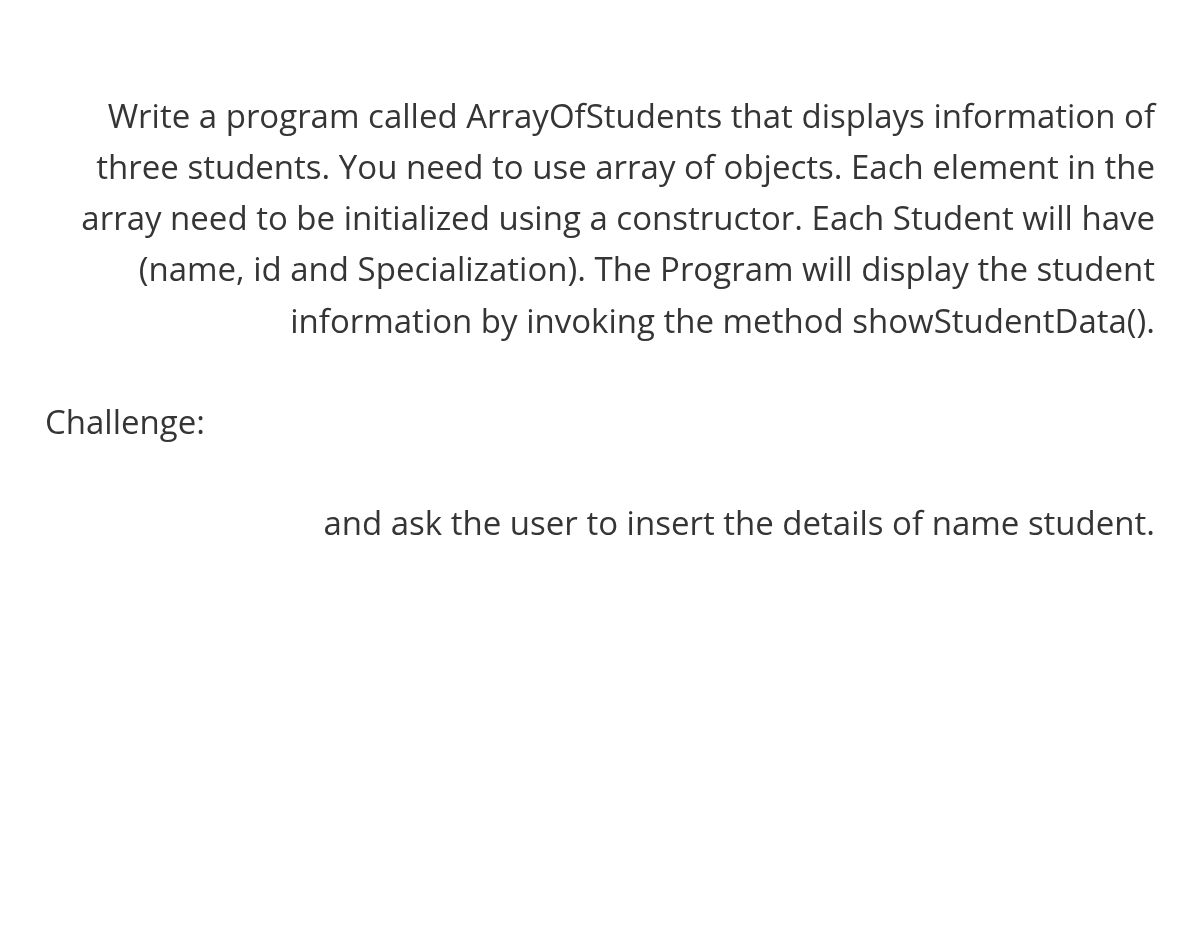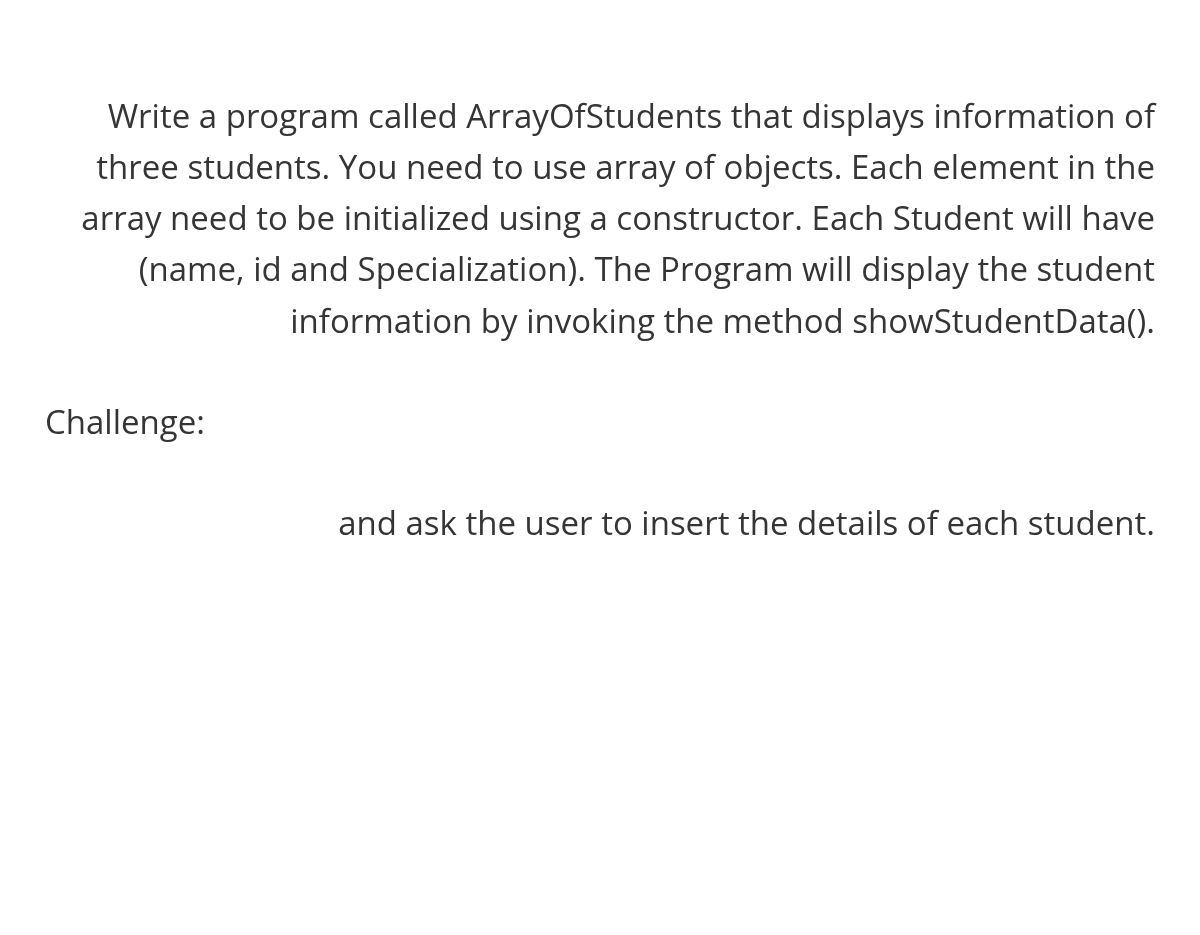--- a/index.html
+++ b/index.html
@@ -39,14 +39,14 @@
   </style>
 </head>
 <body>
 
 <div class="content">
   <p class="paragraph">Write a program called ArrayOfStudents that displays information of three students. You need to use array of objects. Each element in the array need to be initialized using a constructor. Each Student will have (name, id and Specialization).  The Program will display the student information by invoking the method showStudentData().</p>
 
   <p class="challenge-label">Challenge:</p>
 
 
-  <p class="paragraph">and ask the user to insert the details of each student.</p>
+  <p class="paragraph">and ask the user to insert the details of name student.</p>
 </div>
 
 </body></html>

